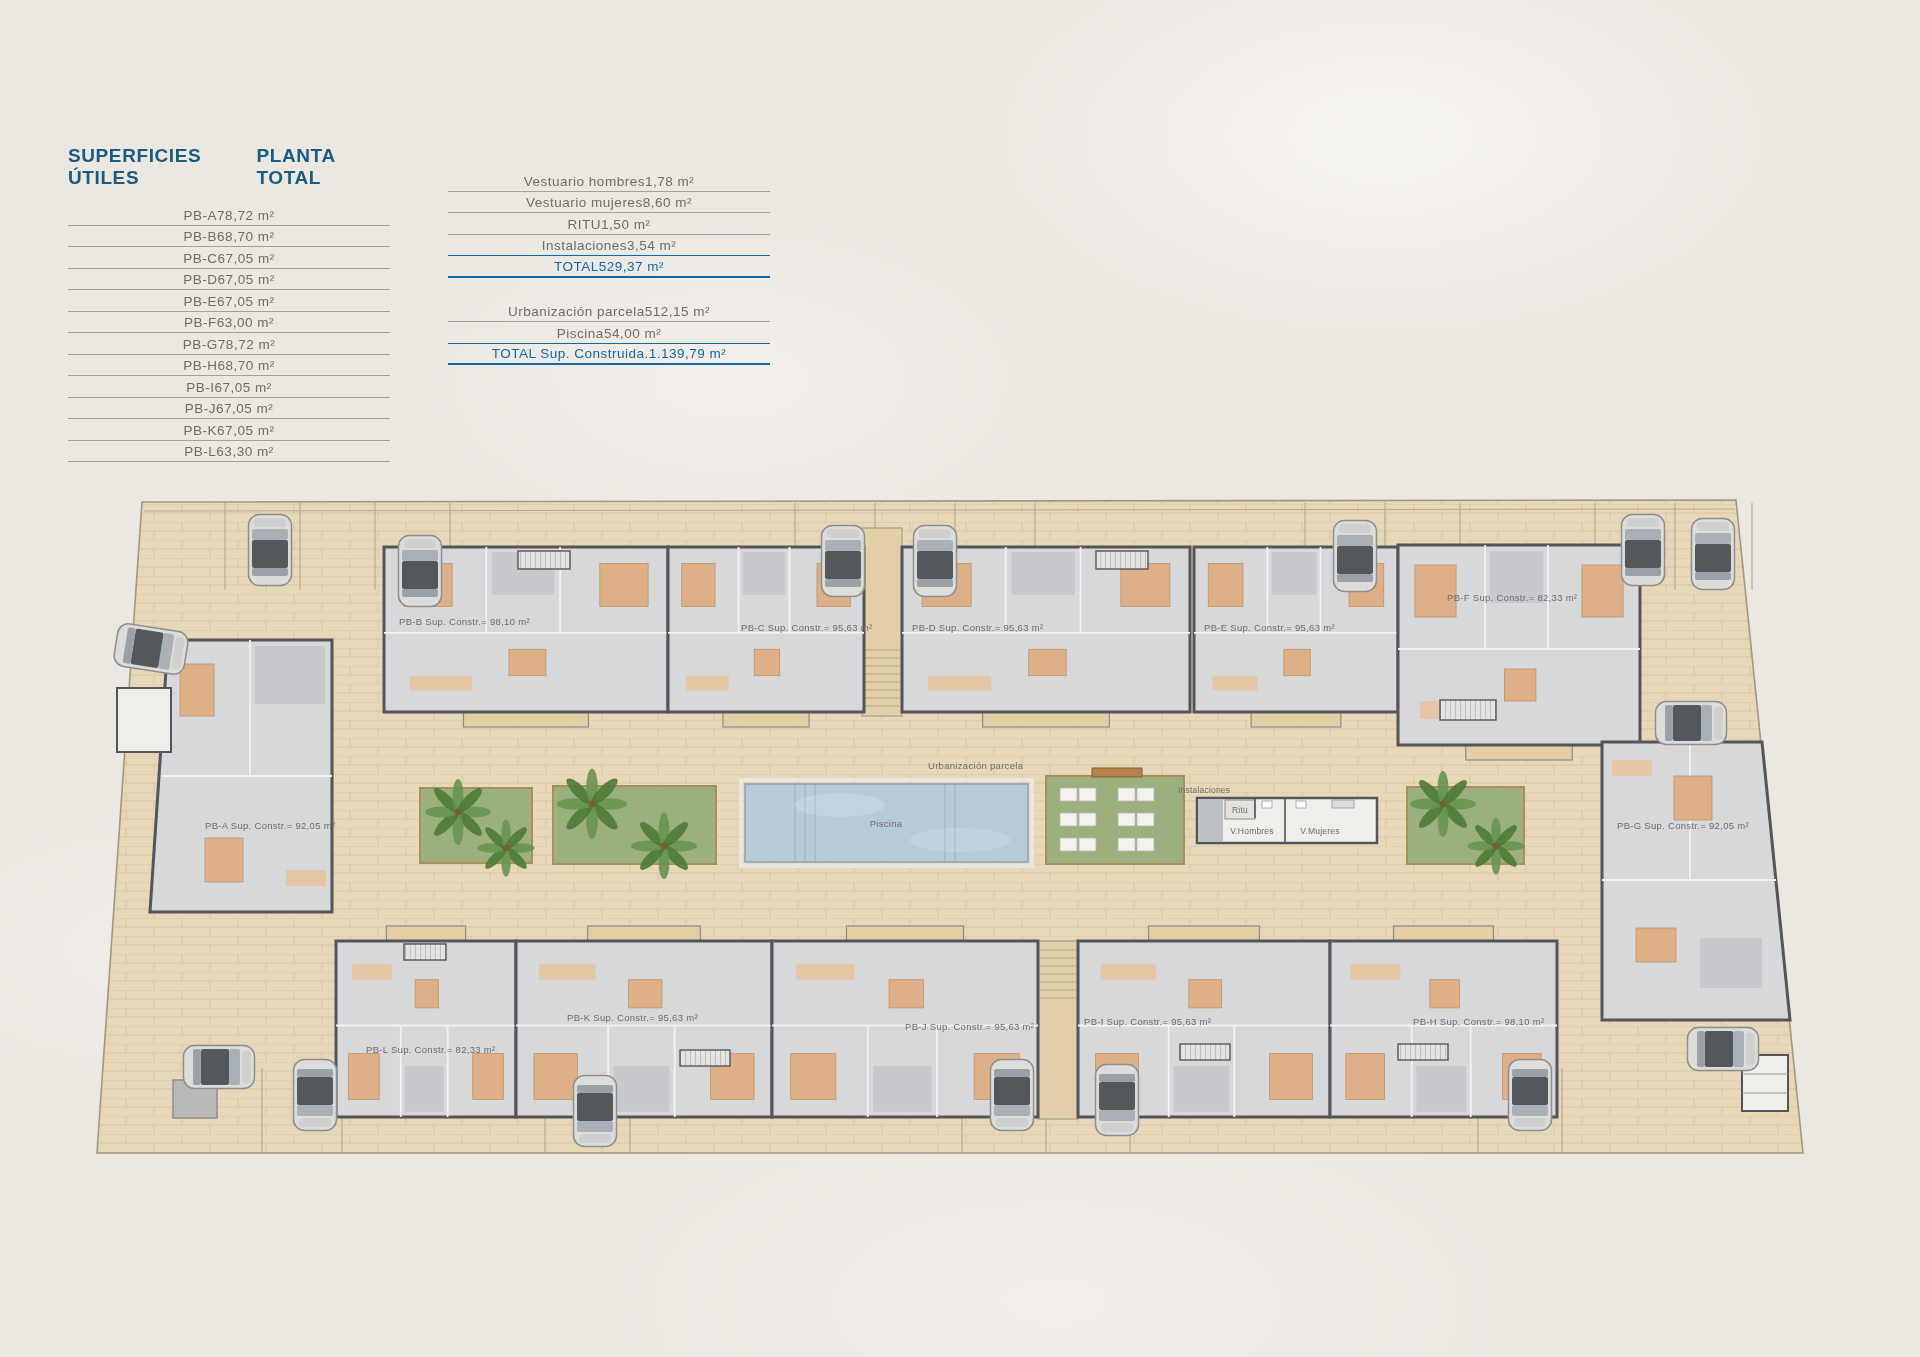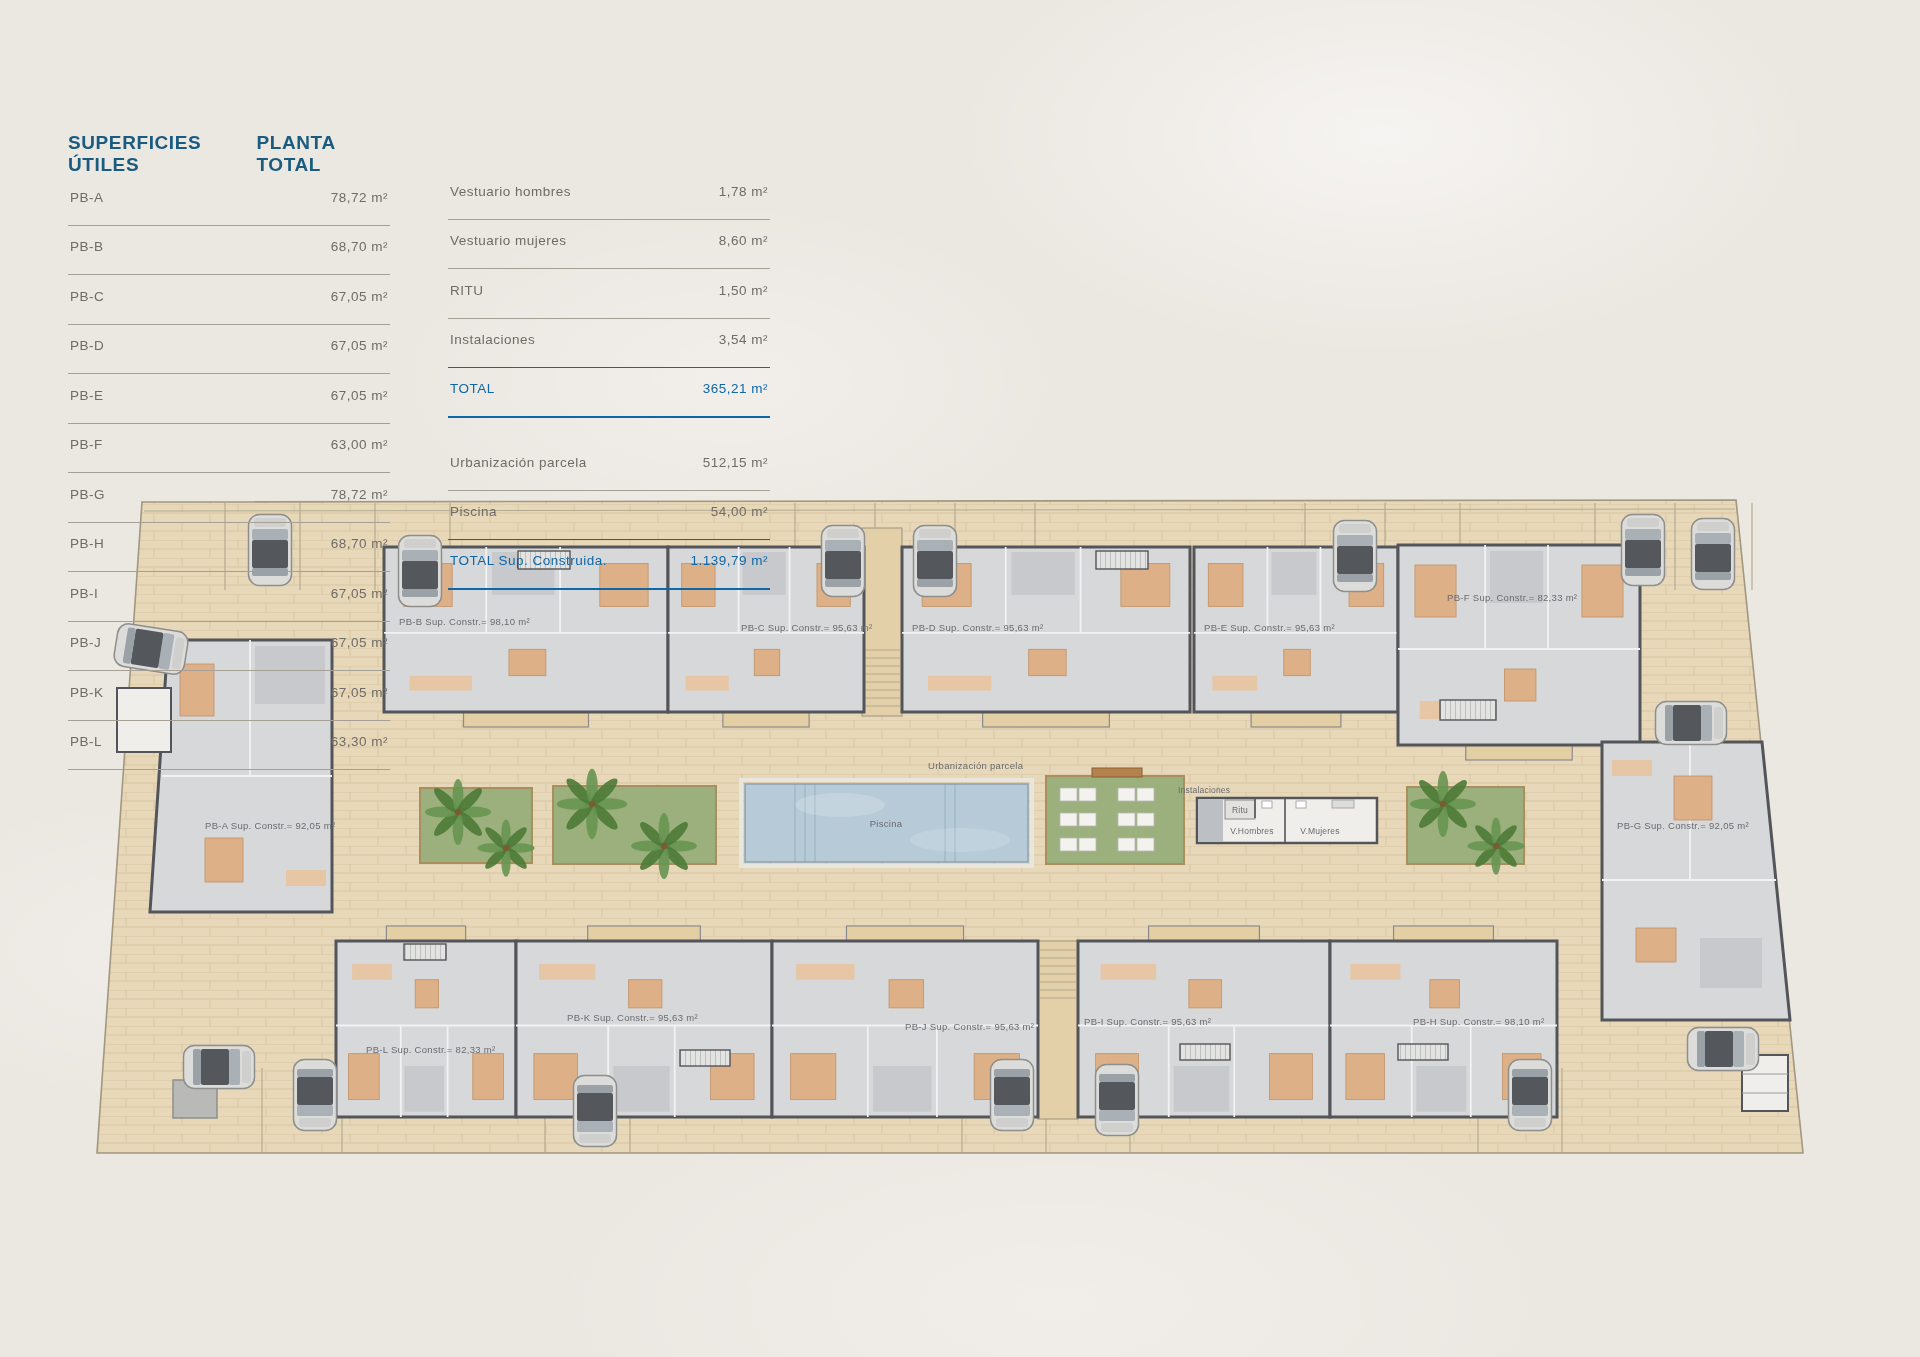--- a/index.html
+++ b/index.html
@@ -7,27 +7,27 @@
     position:relative;width:1920px;height:1357px;overflow:hidden;
     font-family:"Liberation Sans","DejaVu Sans",sans-serif;
     background:
       radial-gradient(620px 320px at 72% 10%, rgba(255,255,255,.55), rgba(255,255,255,0) 70%),
       radial-gradient(500px 260px at 38% 28%, rgba(255,255,255,.35), rgba(255,255,255,0) 70%),
       radial-gradient(760px 340px at 55% 96%, rgba(255,255,255,.30), rgba(255,255,255,0) 70%),
       radial-gradient(420px 230px at 8% 70%, rgba(255,255,255,.25), rgba(255,255,255,0) 70%),
       #ebe7e1;
   }
   .tbl{position:absolute;z-index:3;}
-  .tbl-left{left:68px;top:132px;width:322px;}
+  .tbl-left{left:68px;top:145px;width:322px;}
   .tbl-mid{left:448px;top:170px;width:322px;}
   .tbl-header{display:flex;justify-content:space-between;color:#1a5b80;font-weight:bold;
     font-size:19px;letter-spacing:.6px;margin-bottom:15px;}
-  .row{display:flex;justify-content:space-between;align-items:flex-end;height:21.5px;
+  .row{display:flex;justify-content:center;align-items:flex-end;height:21.5px;
     border-bottom:1px solid #a69f96;font-size:13.5px;color:#6f6b66;letter-spacing:.5px;
-    padding:0 2px 20px 2px;box-sizing:border-box;margin-top:28px;}
+    padding:0 2px 2px 2px;box-sizing:border-box;}
   .rows-upper .row:last-child{border-bottom:1.5px solid #0e67a6;}
   .row.total{color:#0e67a6;font-weight:normal;border-bottom:2.5px solid #0e67a6;}
   .spacer{height:23px;}
   .caption{position:absolute;z-index:3;left:268px;top:1163px;color:#1a5b80;font-weight:bold;
     font-size:17px;letter-spacing:1.3px;}
   svg.plan{position:absolute;left:0;top:0;z-index:1;}
   svg text{font-family:"Liberation Sans","DejaVu Sans",sans-serif;}
   .plan-lbl{fill:#6b6b70;font-size:9.5px;letter-spacing:.3px;}
   .plan-lbl-sm{fill:#6b6b70;font-size:8.5px;letter-spacing:.2px;}
 </style>
@@ -123,21 +123,21 @@
           <span>1,50 m²</span>
         </div>
 
         <div class="row">
           <span>Instalaciones</span>
           <span>3,54 m²</span>
         </div>
       </div>
     <div class="row total">
       <span>TOTAL</span>
-      <span>365,21 m²</span>
+      <span>529,37 m²</span>
     </div>
     <div class="spacer"></div>
     <div class="rows rows-upper">
 
         <div class="row">
           <span>Urbanización parcela</span>
           <span>512,15 m²</span>
         </div>
 
         <div class="row">

